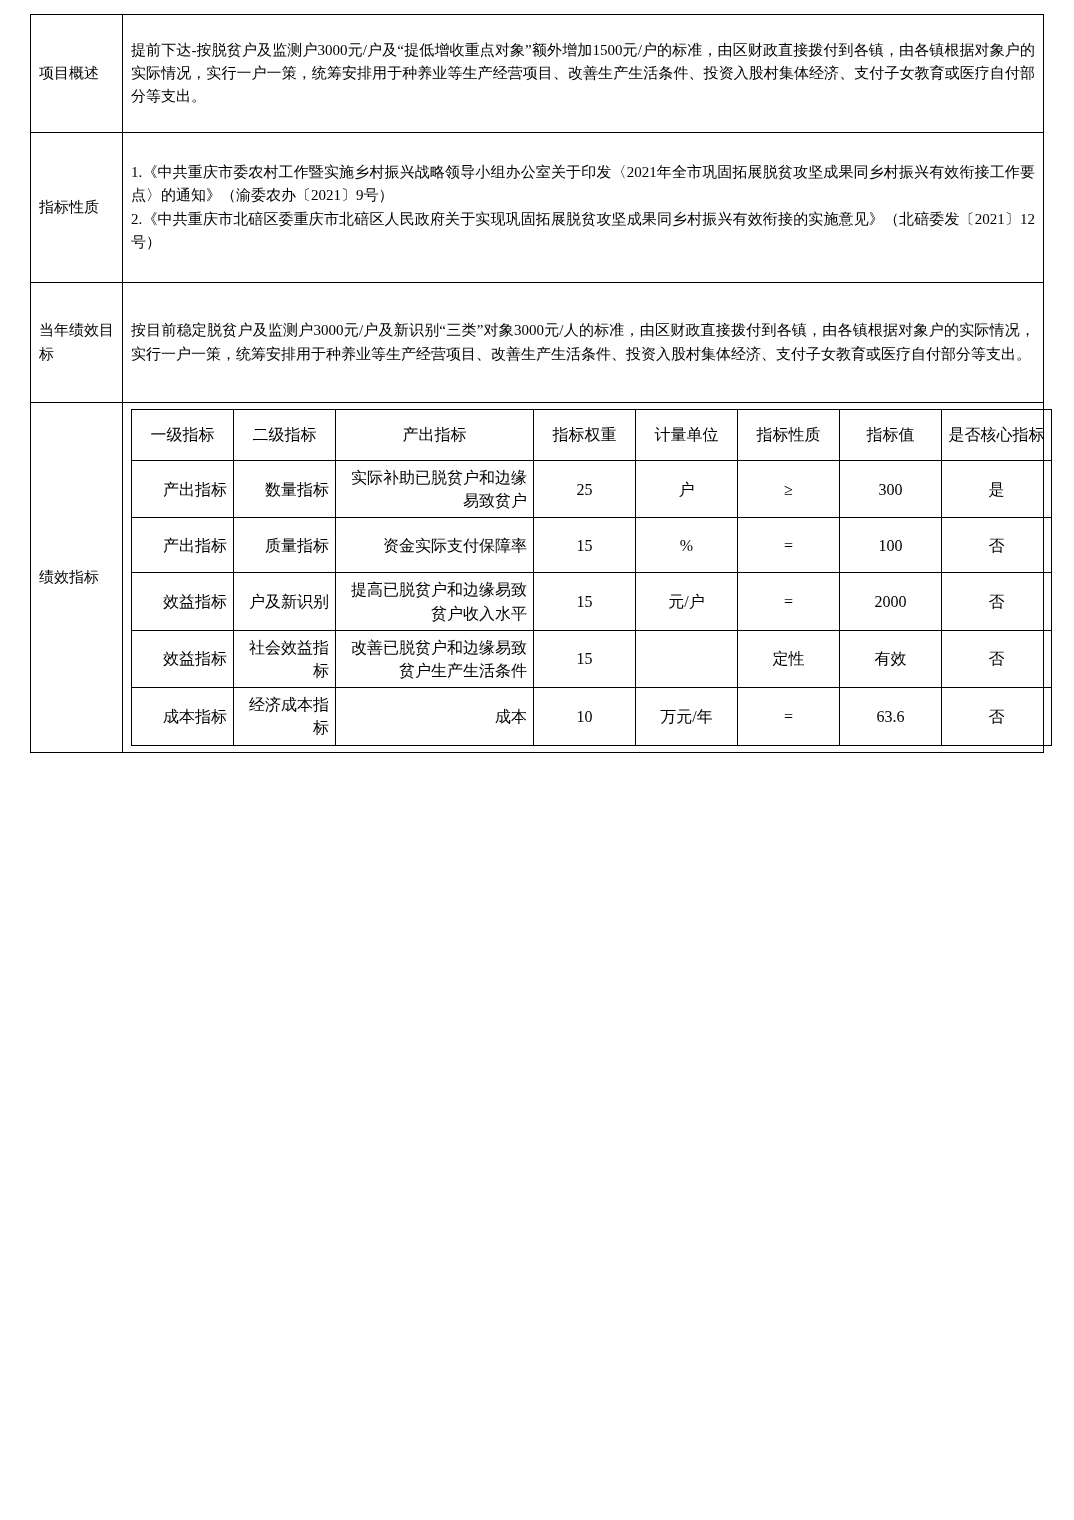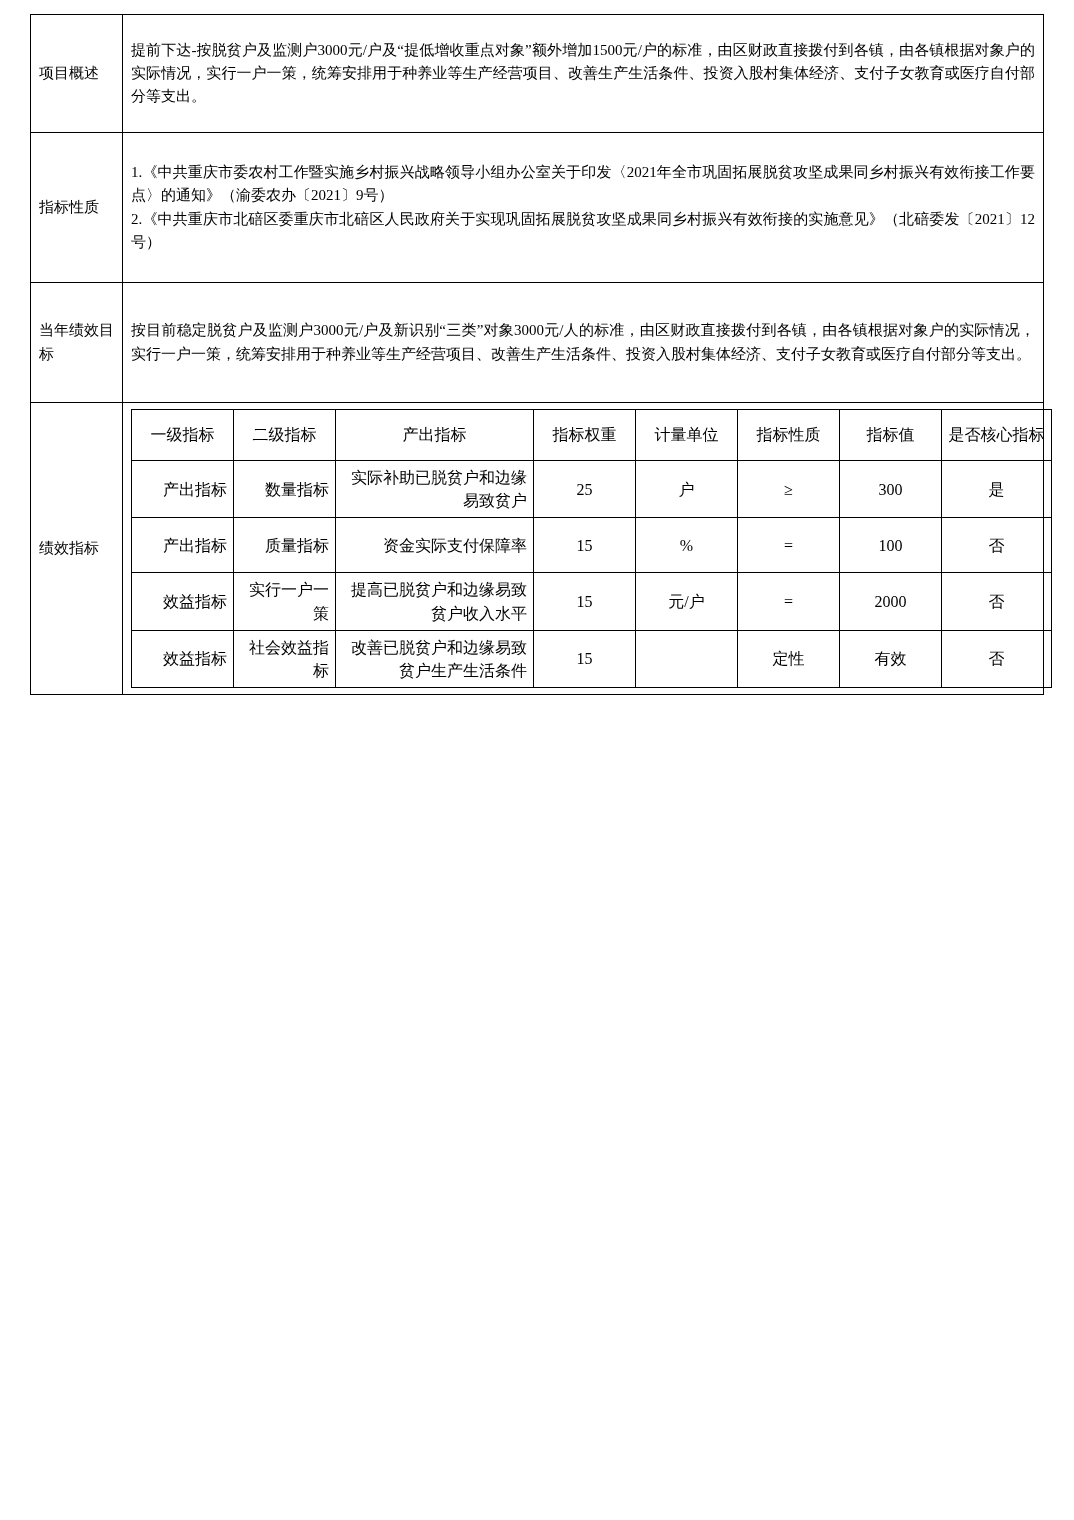--- a/index.html
+++ b/index.html
@@ -140,41 +140,51 @@
                 <td class="lvl3">资金实际支付保障率</td>
                 <td>15</td>
                 <td>%</td>
                 <td>=</td>
                 <td>100</td>
                 <td>否</td>
               </tr>
 
               <tr class="datarow">
                 <td class="lvl1">效益指标</td>
-                <td class="lvl2">实行一户一策</td>
+                <td class="lvl2">户及新识别</td>
                 <td class="lvl3">提高已脱贫户和边缘易致贫户收入水平</td>
                 <td>15</td>
                 <td>元/户</td>
                 <td>=</td>
                 <td>2000</td>
                 <td>否</td>
               </tr>
 
               <tr class="datarow">
                 <td class="lvl1">效益指标</td>
                 <td class="lvl2">社会效益指标</td>
                 <td class="lvl3">改善已脱贫户和边缘易致贫户生产生活条件</td>
                 <td>15</td>
                 <td></td>
                 <td>定性</td>
                 <td>有效</td>
                 <td>否</td>
               </tr>
 
 
+              <tr class="datarow">
+                <td class="lvl1">成本指标</td>
+                <td class="lvl2">经济成本指标</td>
+                <td class="lvl3">成本</td>
+                <td>10</td>
+                <td>万元/年</td>
+                <td>=</td>
+                <td>63.6</td>
+                <td>否</td>
+              </tr>
             </tbody>
           </table>
         </td>
       </tr>
     </tbody>
   </table>
 
 </div>
 
 </body></html>

